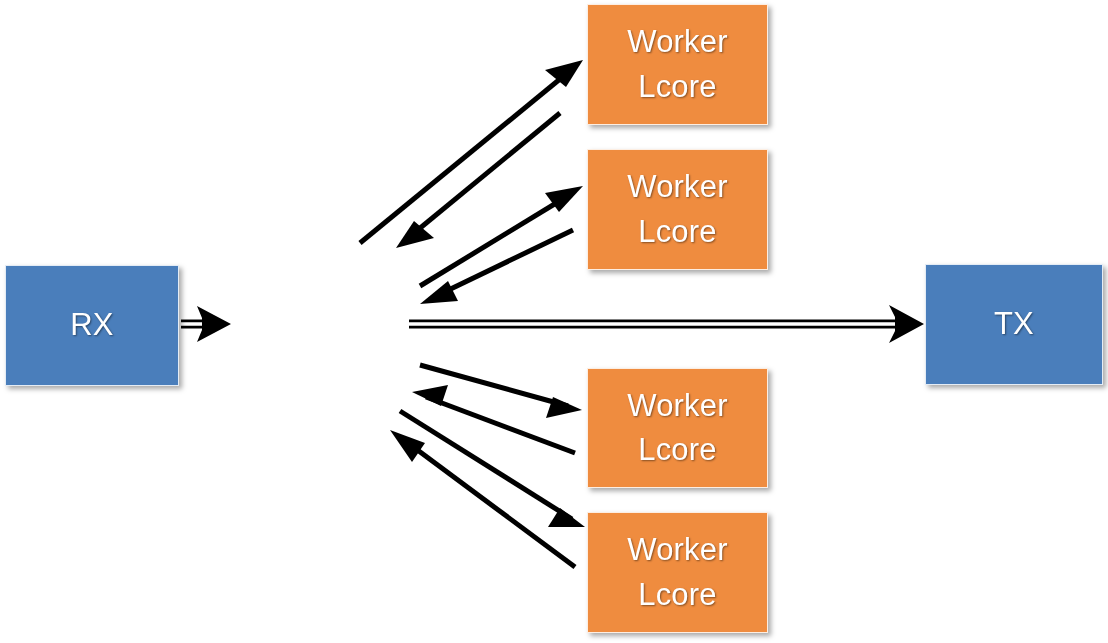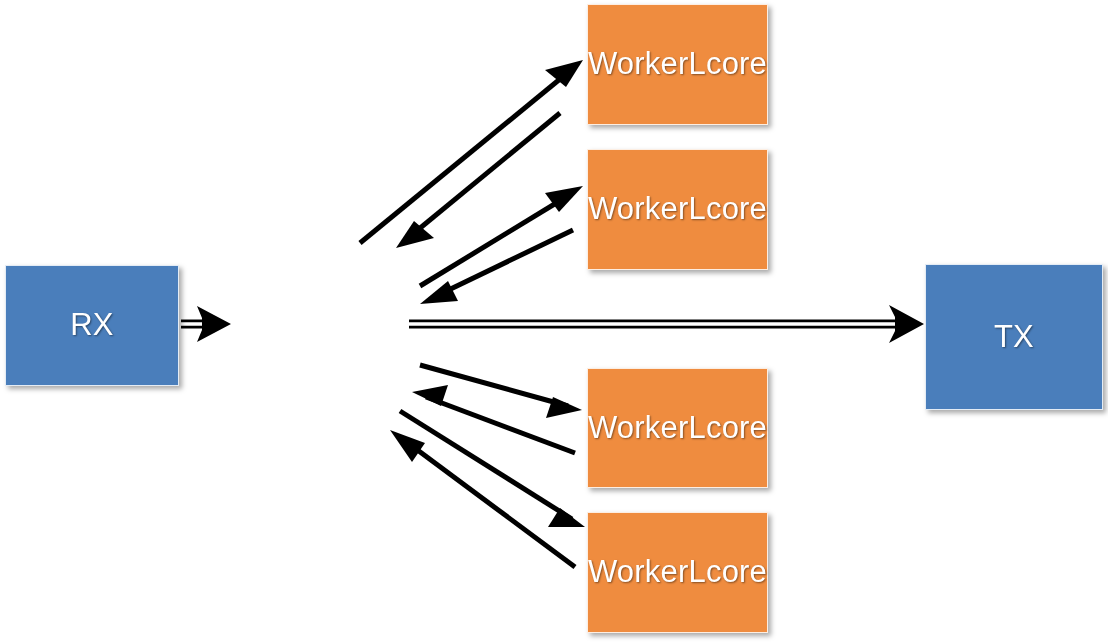--- a/index.html
+++ b/index.html
@@ -13,42 +13,42 @@
   #canvas {
     position: relative;
     width: 1108px;
     height: 643px;
     background: #ffffff;
     overflow: hidden;
   }
   .node {
     position: absolute;
     display: flex;
-    flex-direction: row;
+    flex-direction: column;
     align-items: center;
     justify-content: center;
     box-sizing: border-box;
     color: #ffffff;
     text-align: center;
     border: 1px solid rgba(255,255,255,0.85);
     box-shadow: 3px 3px 5px rgba(0,0,0,0.34);
     font-size: 31px;
     line-height: 1.42;
     text-shadow: 1px 1px 2px rgba(0,0,0,0.45);
     letter-spacing: 0.2px;
     z-index: 5;
   }
   .node.blue   { background: #4a7ebb; }
   .node.orange { background: #ef8c3f; }
 
   .node .line { display: block; white-space: nowrap; }
 
   #node-rx          { left: 5px;   top: 265px; width: 174px; height: 121px; }
   #node-distributor { left: 232px; top: 265px; width: 176px; height: 121px; font-size: 30px;}
-  #node-tx          { left: 925px; top: 264px; width: 178px; height: 146px; }
+  #node-tx          { left: 925px; top: 264px; width: 178px; height: 121px; }
 
   #node-worker-1 { left: 587px; top: 4px;   width: 181px; height: 121px; }
   #node-worker-2 { left: 587px; top: 149px; width: 181px; height: 121px; }
   #node-worker-3 { left: 587px; top: 368px; width: 181px; height: 120px; }
   #node-worker-4 { left: 587px; top: 512px; width: 181px; height: 121px; }
 
   #edges {
     position: absolute;
     left: 0; top: 0;
     width: 1108px;

